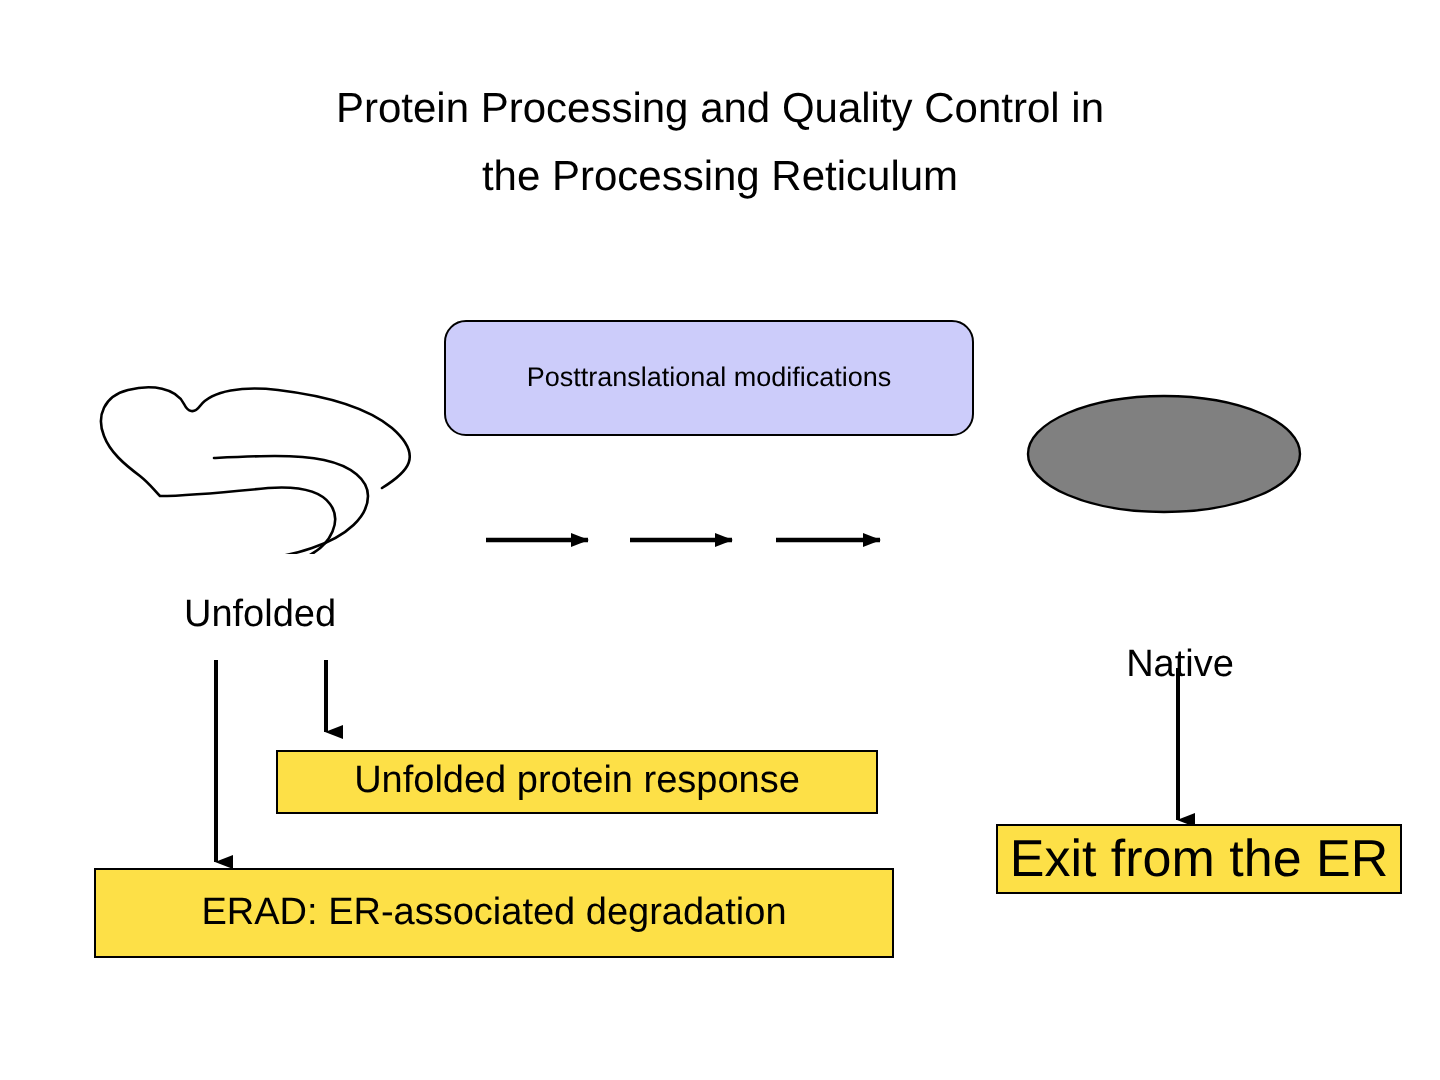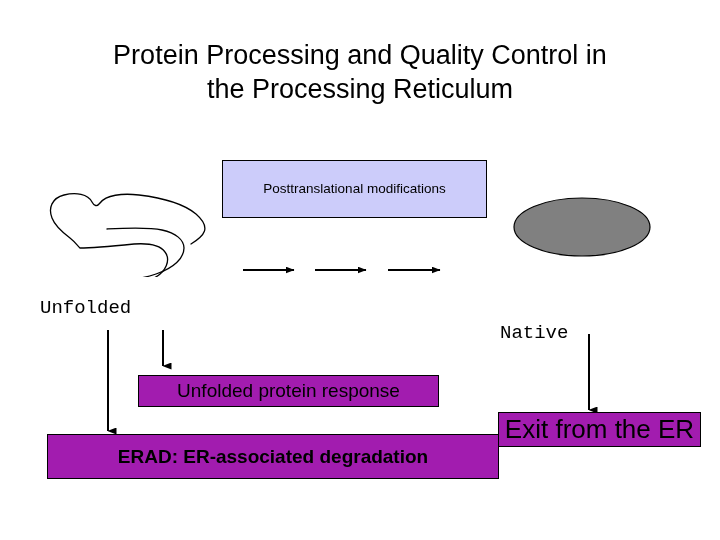--- a/index.html
+++ b/index.html
@@ -17,21 +17,21 @@
     height: 540px;
     background: #ffffff;
     overflow: hidden;
   }
   #slide-title {
     position: absolute;
     left: 40px;
     top: 38px;
     width: 640px;
     text-align: center;
-    font-size: 27px;
+    font-size: 21px;
     line-height: 34px;
     color: #000000;
     letter-spacing: 0px;
   }
   .proc-box {
     position: absolute;
     box-sizing: border-box;
     background: #ccccfa;
     border: 1px solid #000000;
     text-align: center;
@@ -39,35 +39,35 @@
     line-height: 20px;
     color: #000000;
     display: flex;
     flex-direction: column;
     align-items: center;
     justify-content: center;
   }
   .plain-box {
     position: absolute;
     box-sizing: border-box;
-    background: #a21caf;
+    background: #fde047;
     border: 1px solid #000000;
     text-align: center;
     color: #000000;
     display: flex;
     align-items: center;
     justify-content: center;
   }
   .free-label {
     position: absolute;
     font-size: 19px;
     line-height: 24px;
     color: #000000;
+    text-align: center;
     white-space: nowrap;
-    font-family: Liberation Mono, monospace;
   }
   .svg-layer {
     position: absolute;
     left: 0;
     top: 0;
     width: 720px;
     height: 540px;
     pointer-events: none;
   }
   .vector-host {
@@ -107,21 +107,21 @@
                C 95 118, 70 120, 48 118" fill="none" stroke="#000000" stroke-width="1.3" stroke-linecap="round"></path>
     </svg>
   </div>
 
   <div class="vector-host" style="left:512px; top:196px; width:144px; height:64px;">
     <svg width="144" height="64" viewBox="0 0 144 64" xmlns="http://www.w3.org/2000/svg">
       <ellipse cx="70" cy="31" rx="68" ry="29" fill="#808080" stroke="#000000" stroke-width="1.2"></ellipse>
     </svg>
   </div>
 
-  <div class="proc-box" style="left:222px; top:160px; width:265px; height:58px;">
+  <div class="proc-box" style="left:222px; top:160px; width:265px; height:58px;border-radius:11px;">
     <div>Posttranslational modifications</div>
   </div>
 
   <svg class="svg-layer" viewBox="0 0 720 540" xmlns="http://www.w3.org/2000/svg">
     <defs>
       <marker id="ah" markerWidth="9" markerHeight="7" refX="8.5" refY="3.5" orient="auto" markerUnits="userSpaceOnUse">
         <path d="M 0 0 L 9 3.5 L 0 7 z" fill="#000000"></path>
       </marker>
       <marker id="av" markerWidth="7" markerHeight="9" refX="3.5" refY="8.5" orient="auto" markerUnits="userSpaceOnUse">
         <path d="M 0 0 L 3.5 9 L 7 0 z" fill="#000000"></path>
@@ -143,17 +143,17 @@
   <div class="free-label" style="left:500px; top:296px; width:180px;margin-top:25px;">Native</div>
 
   <div class="plain-box" style="left:138px; top:375px; width:301px; height:32px; font-size:19px;">
     <span>Unfolded protein response</span>
   </div>
 
   <div class="plain-box" style="left:498px; top:412px; width:203px; height:35px; font-size:26px;">
     <span>Exit from the ER</span>
   </div>
 
-  <div class="plain-box" style="left:47px; top:434px; width:452px; height:45px; font-size:19px;font-weight:bold;">
+  <div class="plain-box" style="left:47px; top:434px; width:400px; height:45px; font-size:19px;">
     <span>ERAD:  ER-associated degradation</span>
   </div>
 
 </div>
 
 </body></html>

